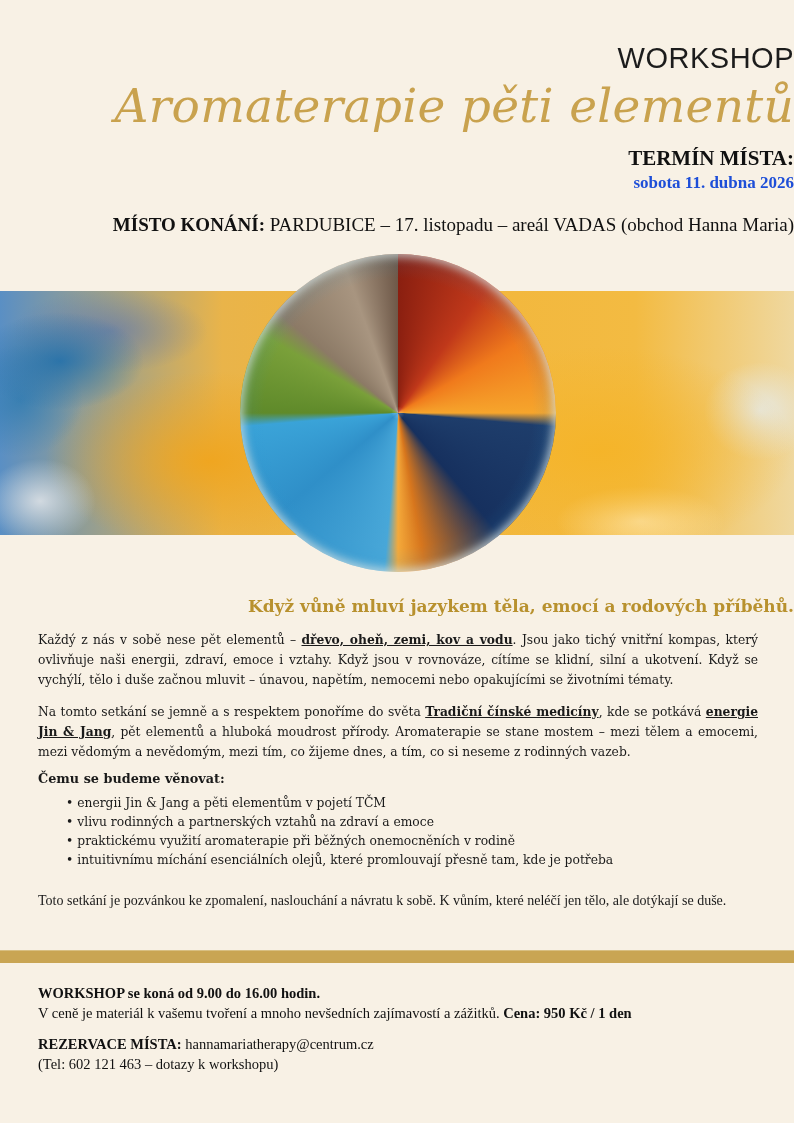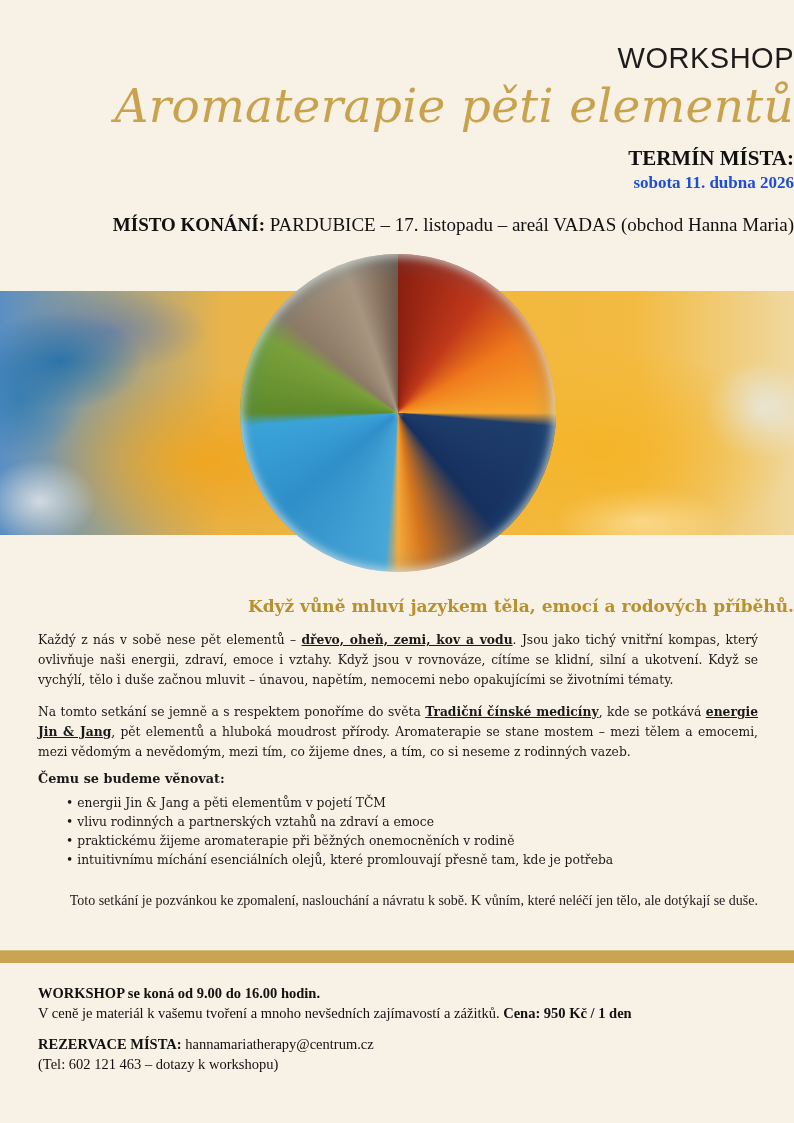--- a/index.html
+++ b/index.html
@@ -86,21 +86,21 @@
     font-weight: bold; font-size: 12.8px;
   }
   #list {
     top: 790px; left: 62px; margin: 4px; padding: 0; list-style: none;
     font-family: "DejaVu Serif", serif; font-size: 12.3px; line-height: 19px;
   }
   #list li::before { content: "\2022"; margin-right: 4px; }
 
   #p3 {
     top: 891px; left: 38px; width: 720px;
-    font-family: "Liberation Serif", serif; font-size: 14px; line-height: 20px; text-align: right;
+    font-family: "Liberation Serif", serif; font-size: 14px; line-height: 20px;
   }
 
   #gold-bar {
     top: 950px; left: 0; width: 794px; height: 12px; background: #C9A553;
     border-top: 1px solid #d8bf82;
   }
 
   .foot {
     left: 38px; font-family: "Liberation Serif", serif; font-size: 14.5px;
     line-height: 20px; color: #111;
@@ -126,21 +126,21 @@
 <div class="abs center" id="tagline">Když vůně mluví jazykem těla, emocí a rodových příběhů.</div>
 
 <div class="abs para" id="p1"><span>Každý z nás v sobě nese pět elementů – </span><b>dřevo, oheň, zemi, kov a vodu</b><span>. Jsou jako tichý vnitřní kompas, který ovlivňuje naši energii, zdraví, emoce i vztahy. Když jsou v rovnováze, cítíme se klidní, silní a ukotvení. Když se vychýlí, tělo i duše začnou mluvit – únavou, napětím, nemocemi nebo opakujícími se životními tématy.</span></div>
 
 <div class="abs para" id="p2"><span>Na tomto setkání se jemně a s respektem ponoříme do světa </span><b>Tradiční čínské medicíny</b><span>, kde se potkává </span><b>energie Jin &amp; Jang</b><span>, pět elementů a hluboká moudrost přírody. Aromaterapie se stane mostem – mezi tělem a emocemi, mezi vědomým a nevědomým, mezi tím, co žijeme dnes, a tím, co si neseme z rodinných vazeb.</span></div>
 
 <div class="abs" id="list-head">Čemu se budeme věnovat:</div>
 <ul class="abs" id="list">
   <li>energii Jin &amp; Jang a pěti elementům v pojetí TČM</li>
   <li>vlivu rodinných a partnerských vztahů na zdraví a emoce</li>
-  <li>praktickému žijeme aromaterapie při běžných onemocněních v rodině</li>
+  <li>praktickému využití aromaterapie při běžných onemocněních v rodině</li>
   <li>intuitivnímu míchání esenciálních olejů, které promlouvají přesně tam, kde je potřeba</li>
 </ul>
 
 <div class="abs" id="p3">Toto setkání je pozvánkou ke zpomalení, naslouchání a návratu k sobě. K vůním, které neléčí jen tělo, ale dotýkají se duše.</div>
 
 <div class="abs" id="gold-bar"></div>
 
 <div class="abs foot" id="foot1"><b>WORKSHOP se koná od 9.00 do 16.00 hodin.</b></div>
 <div class="abs foot" id="foot2"><span>V ceně je materiál k vašemu tvoření a mnoho nevšedních zajímavostí a zážitků. </span><b>Cena: 950 Kč / 1 den</b></div>
 <div class="abs foot" id="foot3"><b>REZERVACE MÍSTA:</b><span> hannamariatherapy@centrum.cz</span></div>

